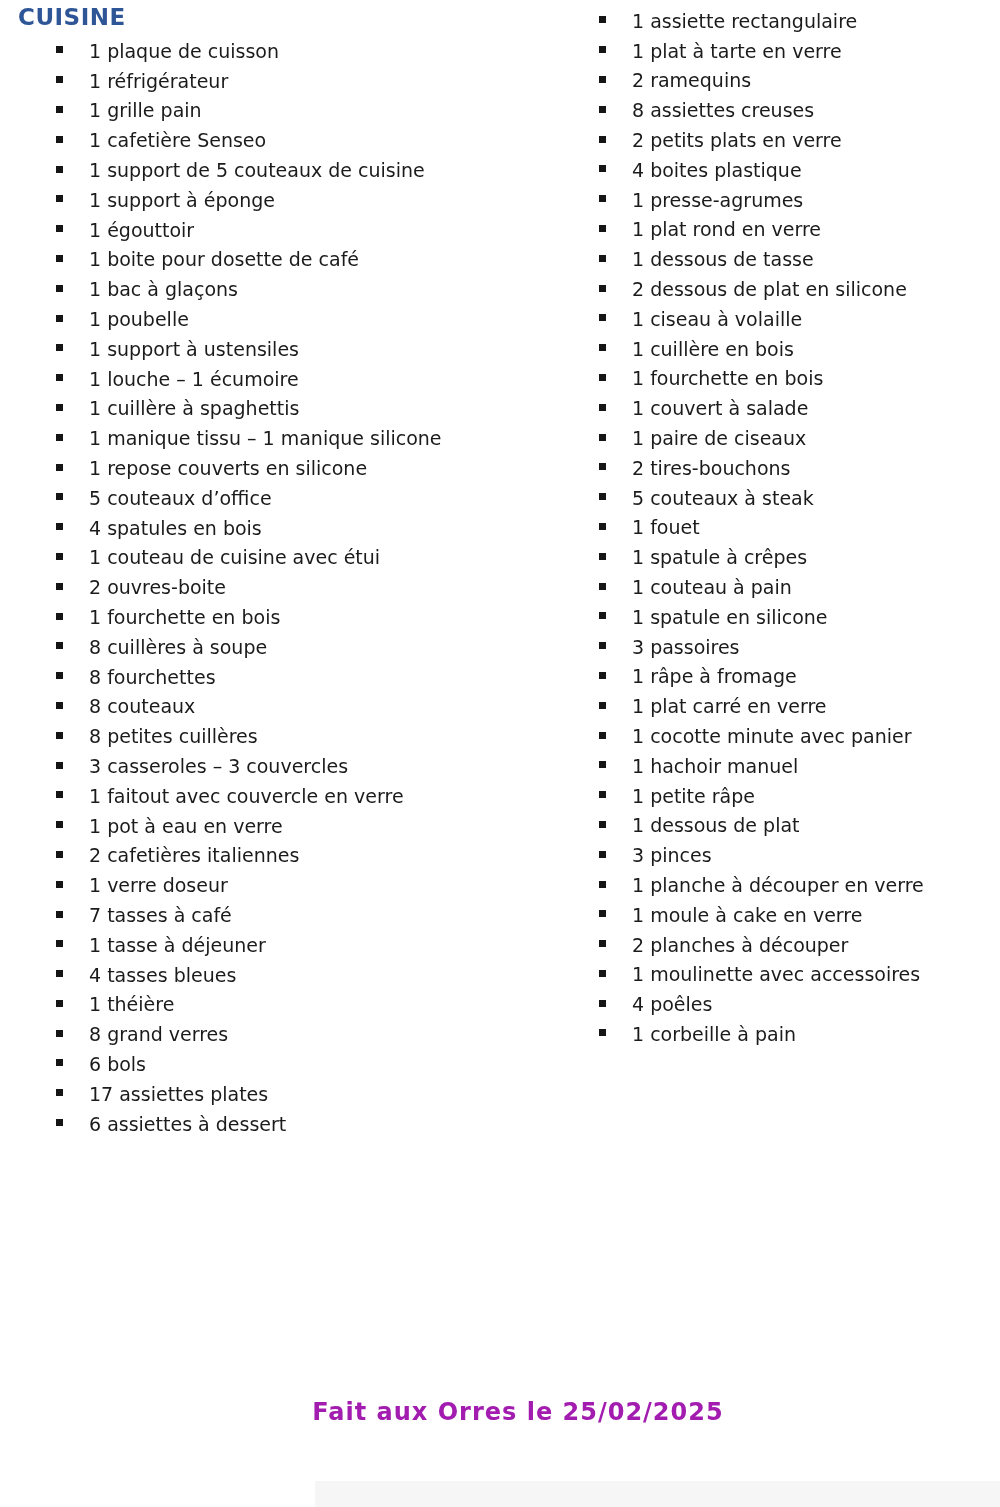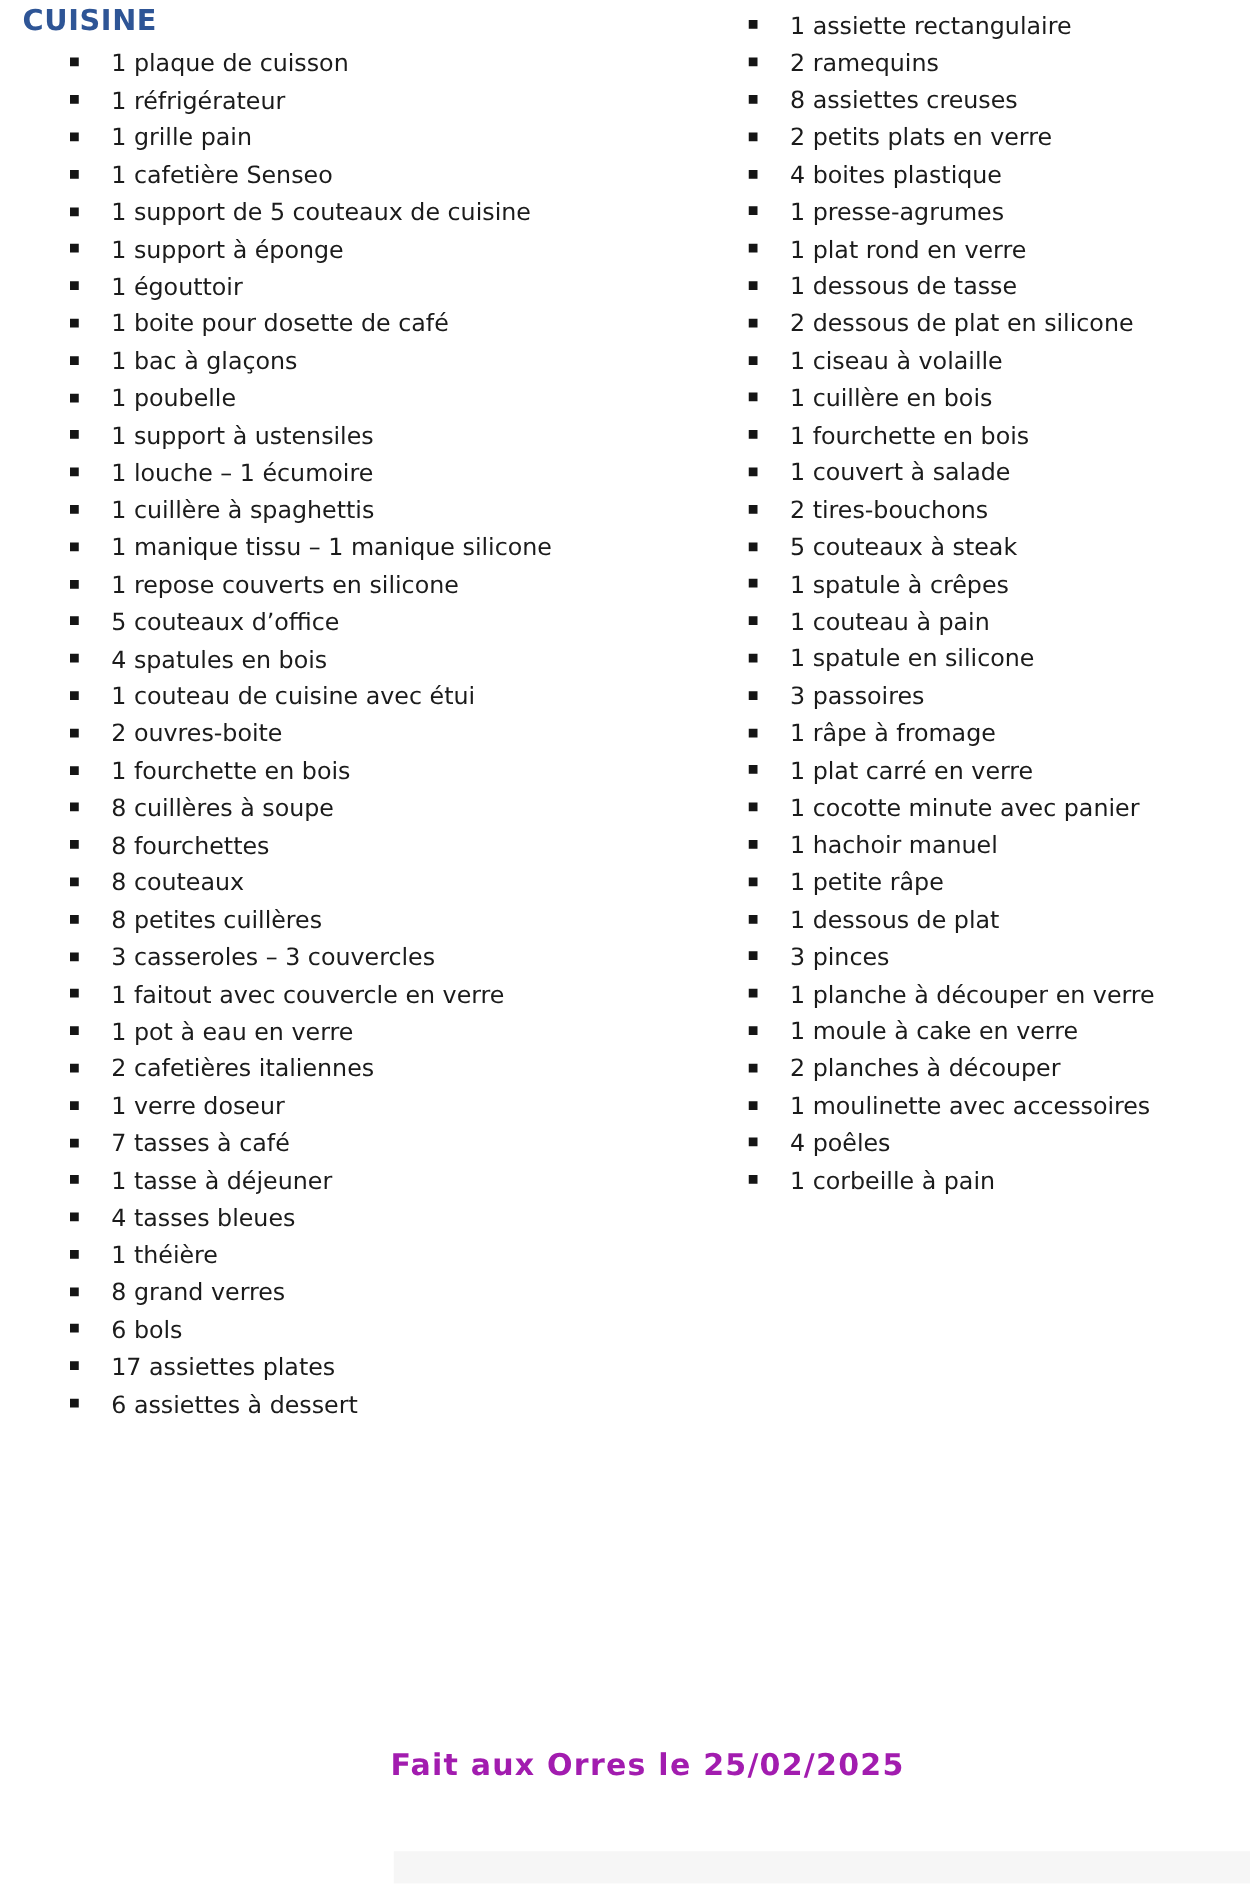--- a/index.html
+++ b/index.html
@@ -263,20 +263,24 @@
     <span class="item-text">6 assiettes à dessert</span>
   </div>
 </div>
 
   <div class="col col-right">
   <div class="list-item">
     <span class="bullet"></span>
     <span class="item-text">1 assiette rectangulaire</span>
   </div>
 
+  <div class="list-item">
+    <span class="bullet"></span>
+    <span class="item-text">1 plat à tarte en verre</span>
+  </div>
 
   <div class="list-item">
     <span class="bullet"></span>
     <span class="item-text">2 ramequins</span>
   </div>
 
   <div class="list-item">
     <span class="bullet"></span>
     <span class="item-text">8 assiettes creuses</span>
   </div>
@@ -324,31 +328,39 @@
   <div class="list-item">
     <span class="bullet"></span>
     <span class="item-text">1 fourchette en bois</span>
   </div>
 
   <div class="list-item">
     <span class="bullet"></span>
     <span class="item-text">1 couvert à salade</span>
   </div>
 
+  <div class="list-item">
+    <span class="bullet"></span>
+    <span class="item-text">1 paire de ciseaux</span>
+  </div>
 
   <div class="list-item">
     <span class="bullet"></span>
     <span class="item-text">2 tires-bouchons</span>
   </div>
 
   <div class="list-item">
     <span class="bullet"></span>
     <span class="item-text">5 couteaux à steak</span>
   </div>
 
+  <div class="list-item">
+    <span class="bullet"></span>
+    <span class="item-text">1 fouet</span>
+  </div>
 
   <div class="list-item">
     <span class="bullet"></span>
     <span class="item-text">1 spatule à crêpes</span>
   </div>
 
   <div class="list-item">
     <span class="bullet"></span>
     <span class="item-text">1 couteau à pain</span>
   </div>

